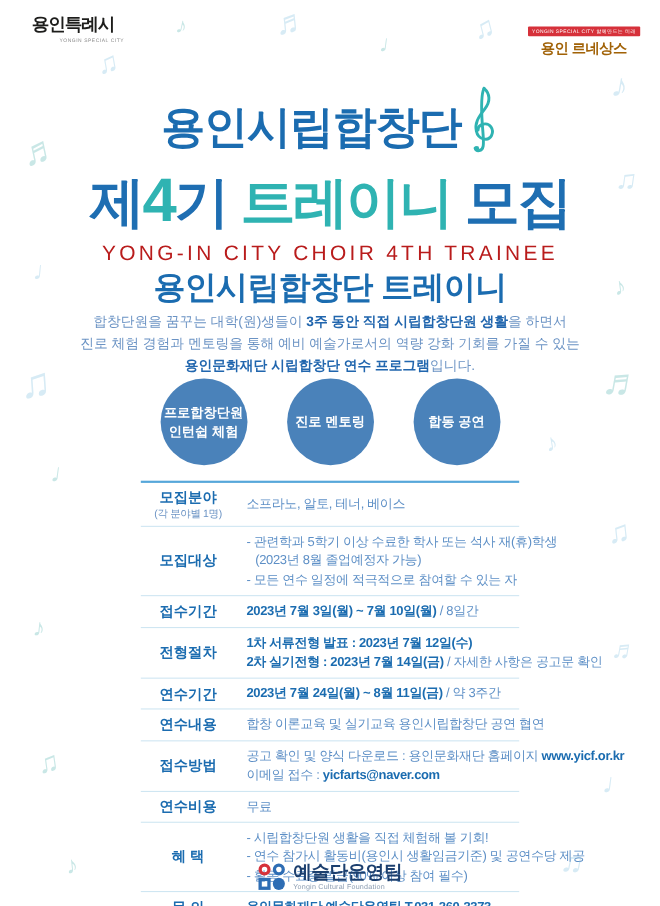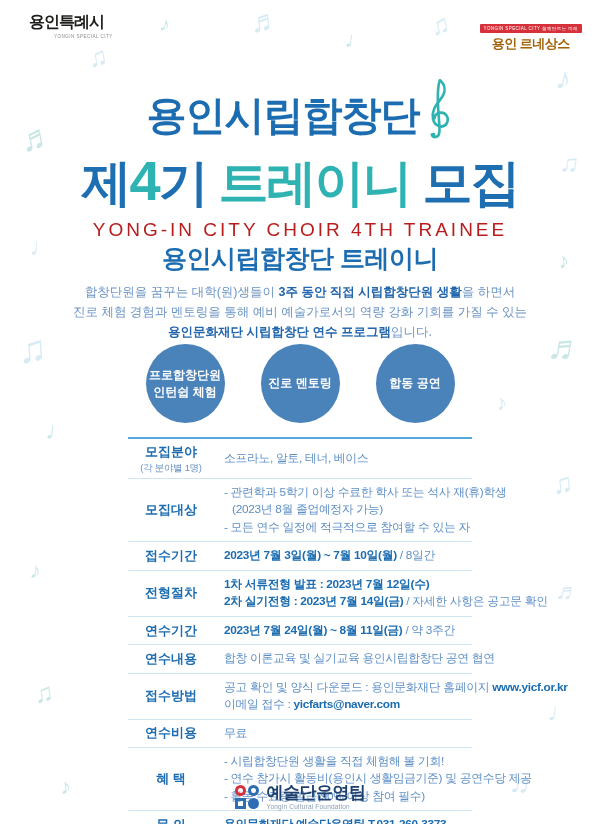--- a/index.html
+++ b/index.html
@@ -22,21 +22,21 @@
   
   .title-wrap{position:absolute;left:0;top:86px;width:600px;text-align:center;}
   .title-main{font-size:40px;font-weight:900;color:#1b6cb0;letter-spacing:-1px;margin:0;display:inline-block;vertical-align:middle;}
   .clef-svg{display:inline-block;vertical-align:middle;margin-left:6px;margin-top:-8px;}
   .title-sub{font-size:50px;font-weight:700;letter-spacing:-2px;margin:8px 0 0 0;line-height:1.05;}
   .c-blue{color:#1e6eb2;}
   .c-teal{color:#2fb3b2;}
   .seg-4{font-size:1.12em;}
   .title-en{margin-top:8px;font-size:19px;font-weight:500;color:#b91c1c;letter-spacing:3px;}
   .subtitle{position:absolute;left:0;top:242px;width:600px;text-align:center;
-    font-size:25px;font-weight:800;color:#1b6cb0;letter-spacing:-.5px;}
+    font-size:29px;font-weight:800;color:#1b6cb0;letter-spacing:-.5px;}
   .intro{position:absolute;left:0;top:282px;width:600px;text-align:center;
     font-size:12.5px;color:#6b93c4;line-height:1.6;}
   .intro .b{color:#2166ae;font-weight:bold;}
   
   .circles{position:absolute;left:0;top:344px;width:600px;display:flex;justify-content:center;gap:36px;}
   .circle{width:79px;height:79px;border-radius:50%;background:#4a82ba;color:#ffffff;
     display:flex;align-items:center;justify-content:center;text-align:center;
     font-size:12px;font-weight:bold;line-height:1.35;white-space:pre-line;padding:0;}
   
   .table{position:absolute;left:128px;top:437px;width:344px;

